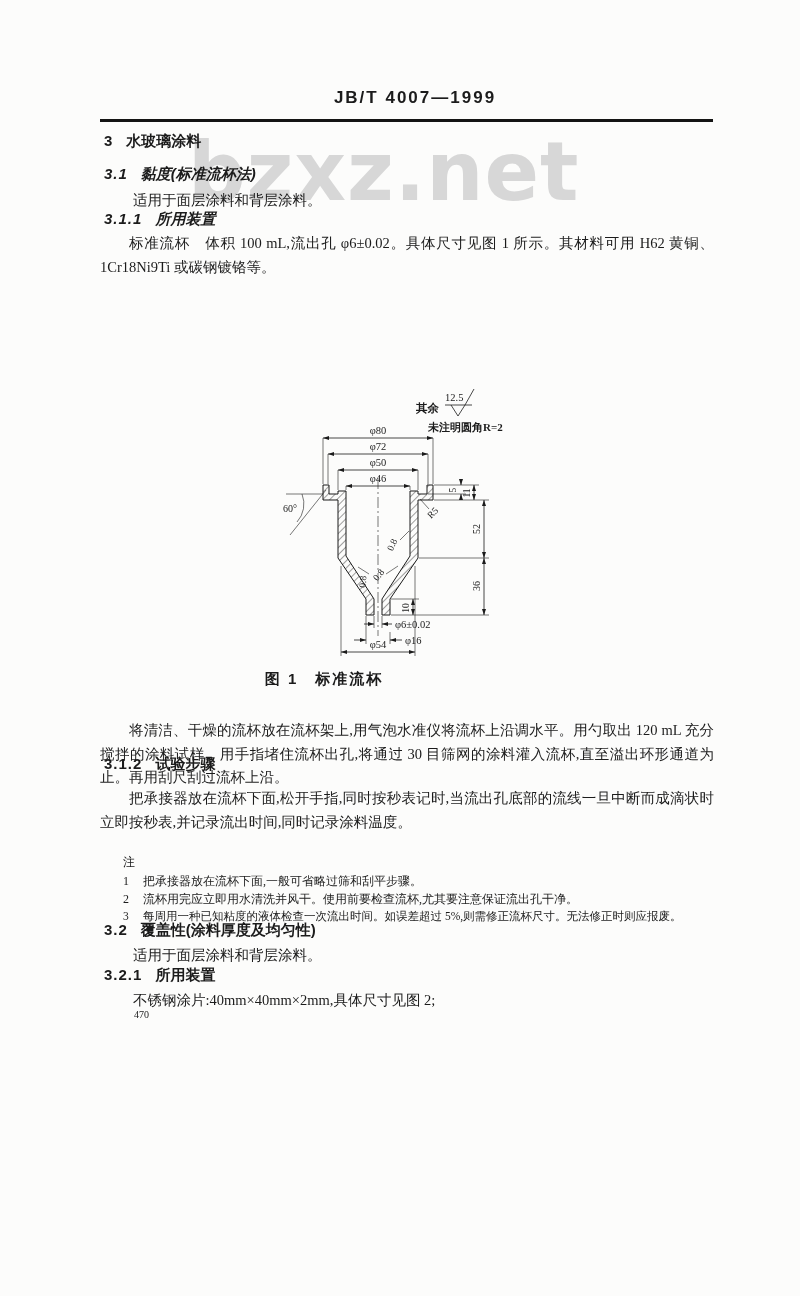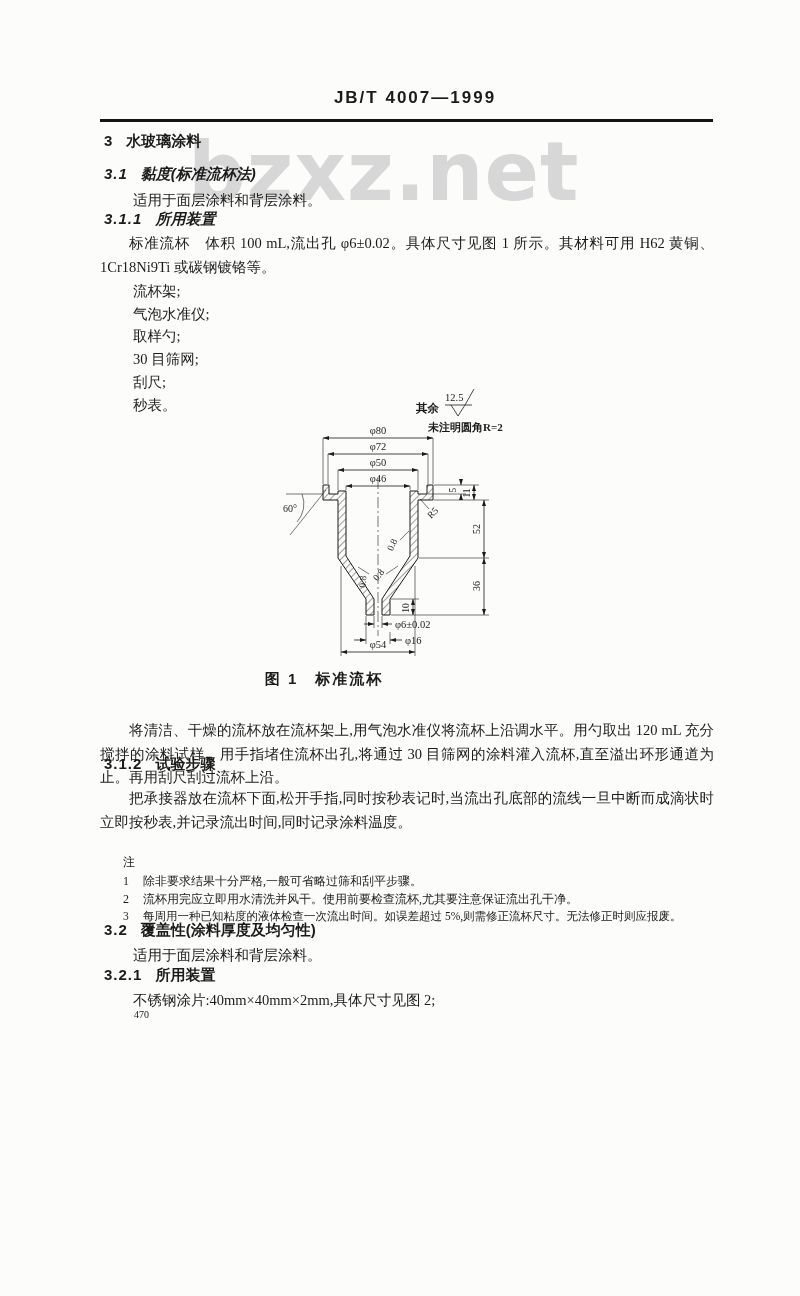--- a/index.html
+++ b/index.html
@@ -47,28 +47,20 @@
   </div>
 
   <div class="abs body" style="top:189px;left:133px;">适用于面层涂料和背层涂料。</div>
 
   <div class="abs h" style="top:210px;left:104px;font-style:italic;">
     <span class="num">3.1.1</span><span>所用装置</span>
   </div>
 
   <div class="abs body indent" style="top:232px;left:100px;width:614px;">标准流杯　体积 100 mL,流出孔 φ6±0.02。具体尺寸见图 1 所示。其材料可用 H62 黄铜、1Cr18Ni9Ti 或碳钢镀铬等。</div>
 
-  <div class="abs list" style="top:280px;left:133px;">
-    <div>流杯架;</div>
-    <div>气泡水准仪;</div>
-    <div>取样勺;</div>
-    <div>30 目筛网;</div>
-    <div>刮尺;</div>
-    <div>秒表。</div>
-  </div>
 
   <div class="abs" style="top:388px;left:278px;">
     <svg width="310" height="278" viewBox="0 0 310 278">
       <defs>
         <pattern id="hat" width="5" height="5" patternUnits="userSpaceOnUse" patternTransform="rotate(45)">
           <line x1="0" y1="0" x2="0" y2="5" stroke="#2a2a2a" stroke-width="0.9"></line>
         </pattern>
         <marker id="ar" viewBox="0 0 10 10" refX="9.5" refY="5" markerWidth="8" markerHeight="8" orient="auto-start-reverse">
           <path d="M0,1.8 L9.5,5 L0,8.2 Z" fill="#1b1b1b"></path>
         </marker>
@@ -176,21 +168,21 @@
 
   <div class="abs body indent" style="top:719px;left:100px;width:614px;">将清洁、干燥的流杯放在流杯架上,用气泡水准仪将流杯上沿调水平。用勺取出 120 mL 充分搅拌的涂料试样。用手指堵住流杯出孔,将通过 30 目筛网的涂料灌入流杯,直至溢出环形通道为止。再用刮尺刮过流杯上沿。</div>
 
   <div class="abs body indent" style="top:787px;left:100px;width:614px;">把承接器放在流杯下面,松开手指,同时按秒表记时,当流出孔底部的流线一旦中断而成滴状时立即按秒表,并记录流出时间,同时记录涂料温度。</div>
 
 
   <div class="abs note" style="top:854px;left:123px;">注</div>
 
   <div class="abs note" style="top:873px;left:123px;width:600px;">
     <div>
-      <span class="nnum">1</span><span>除非要求结果十分严格,一般可省略过筛和刮平步骤。</span>
+      <span class="nnum">1</span><span>把承接器放在流杯下面,一般可省略过筛和刮平步骤。</span>
     </div>
     <div>
       <span class="nnum">2</span><span>流杯用完应立即用水清洗并风干。使用前要检查流杯,尤其要注意保证流出孔干净。</span>
     </div>
     <div style="font-size:11.5px;">
       <span class="nnum">3</span><span>每周用一种已知粘度的液体检查一次流出时间。如误差超过 5%,则需修正流杯尺寸。无法修正时则应报废。</span>
     </div>
   </div>
 
   <div class="abs h" style="top:921px;left:104px;text-align:right;">

